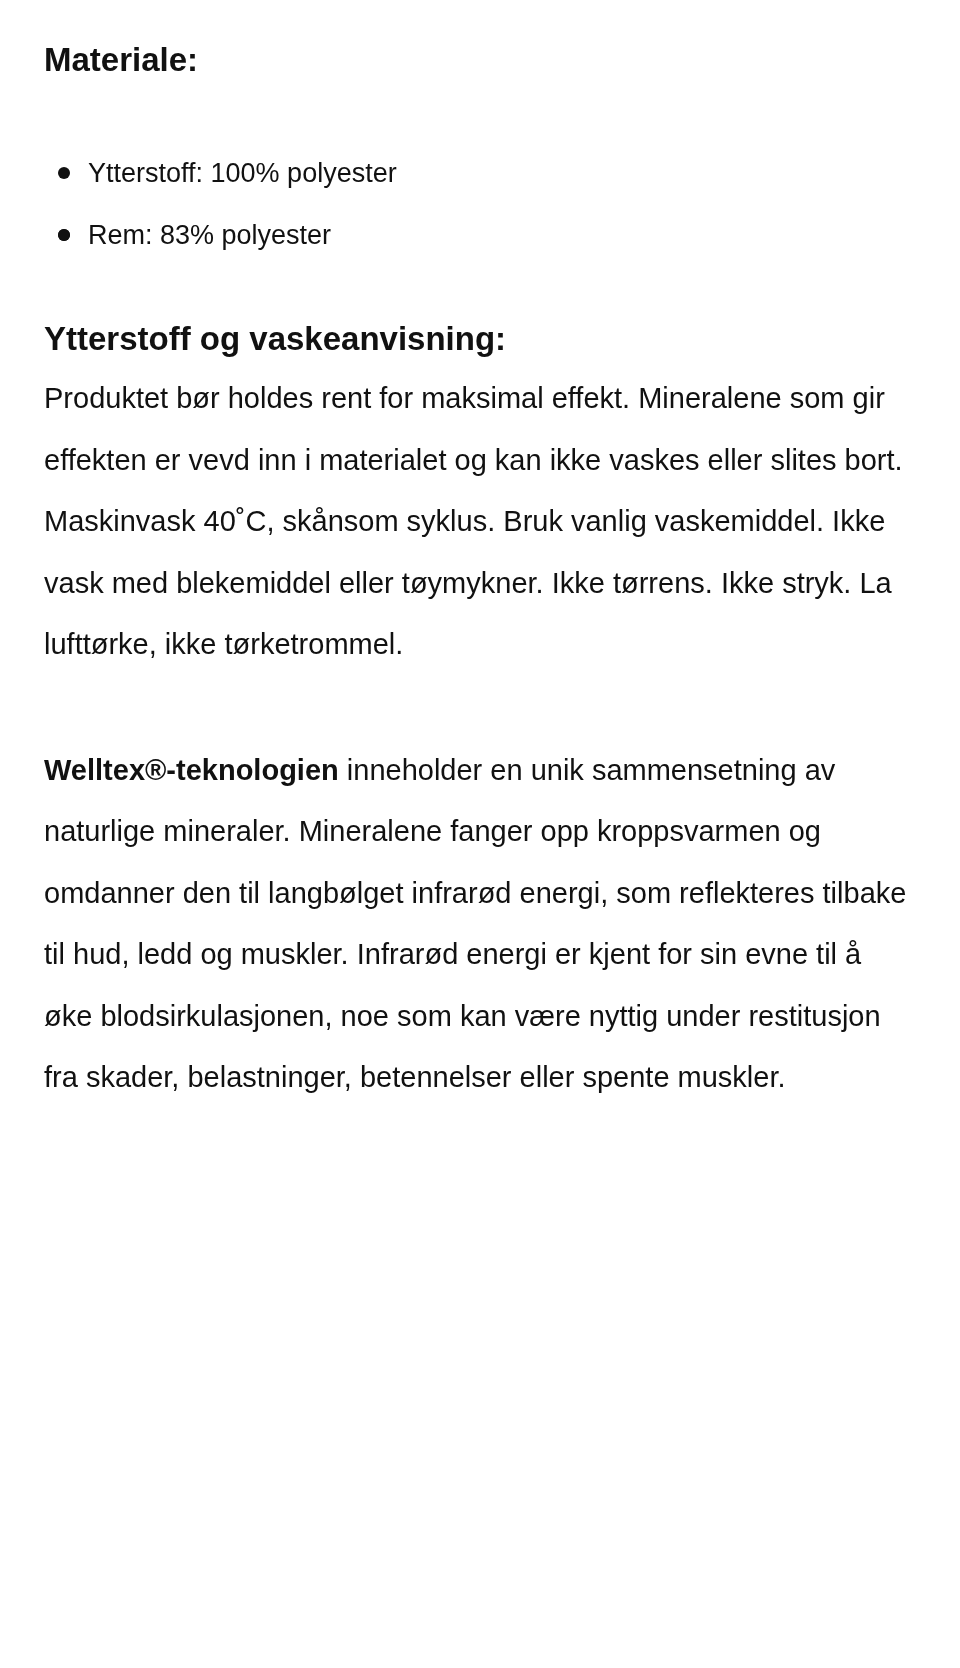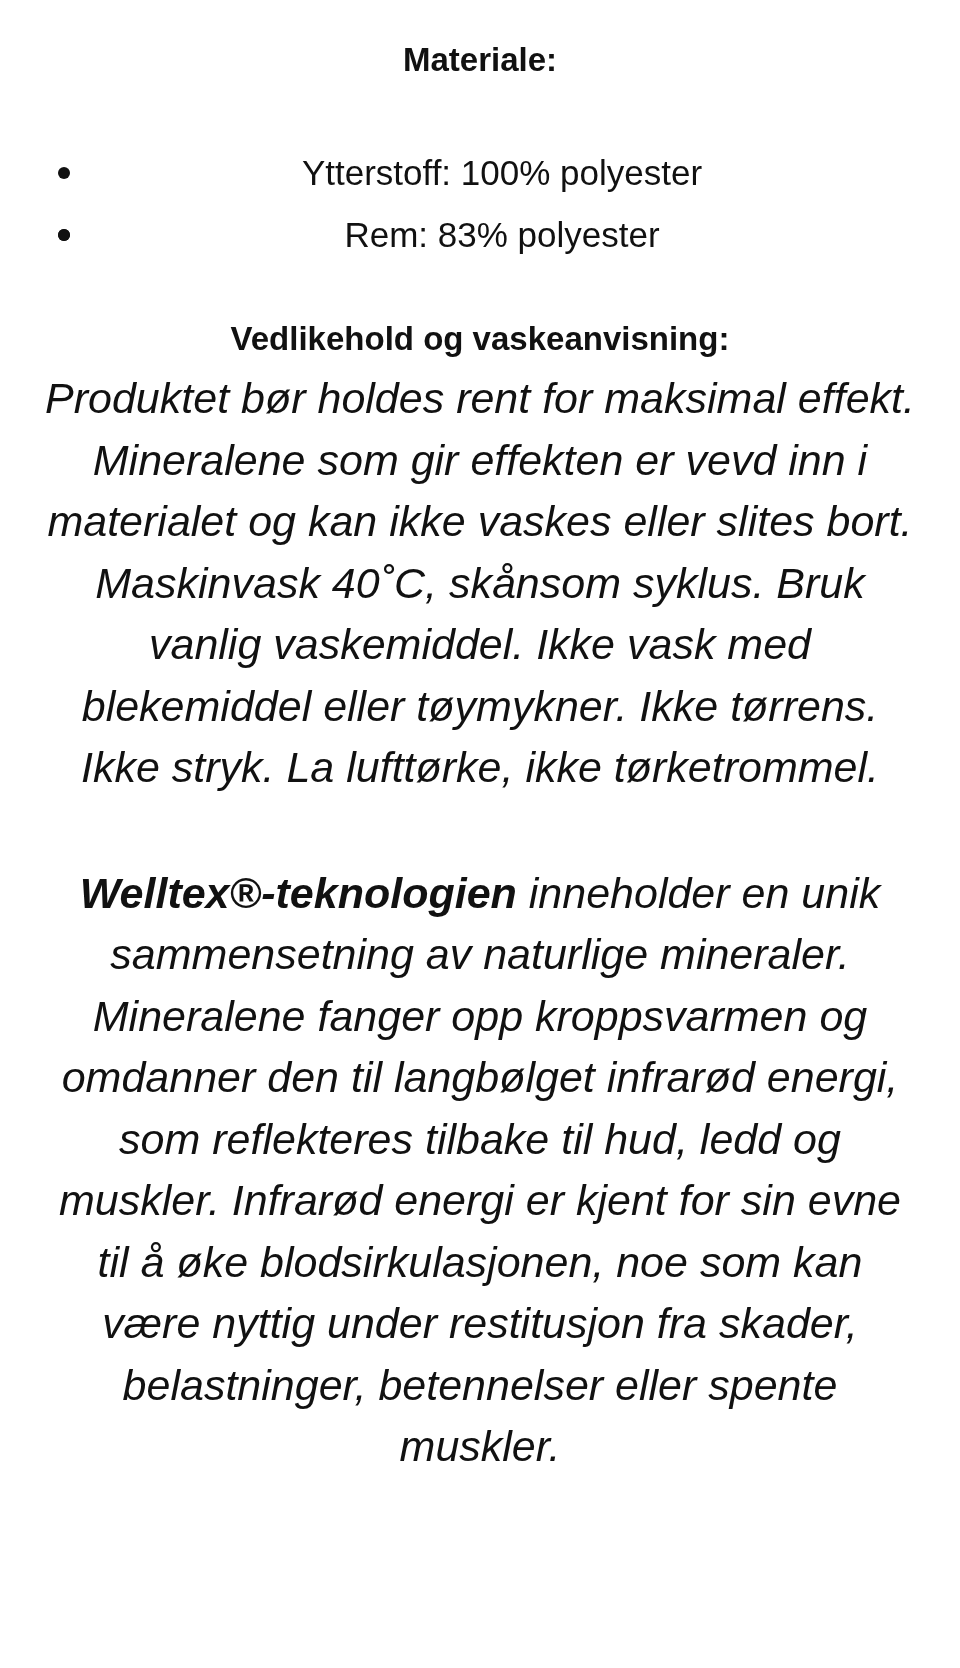--- a/index.html
+++ b/index.html
@@ -10,61 +10,59 @@
     body {
       width: 960px;
       height: 1668px;
       overflow: hidden;
       font-family: "Liberation Sans", "DejaVu Sans", sans-serif;
       color: #111111;
     }
     .page {
       padding: 36px 44px 0 44px;
       box-sizing: border-box;
-      text-align: center;
     }
     .heading {
       font-weight: bold;
       font-size: 33px;
       line-height: 40px;
       margin: 0;
     }
     .heading-materiale {
       margin-top: 4px;
     }
     ul.materials {
       list-style: none;
       margin: 62px 0 0 0;
       padding: 0;
     }
     ul.materials li {
       position: relative;
       padding-left: 44px;
-      font-size: 35px;
+      font-size: 27px;
       line-height: 62px;
       margin: 0;
     }
     ul.materials li .bullet {
       position: absolute;
       left: 14px;
       top: 25px;
       width: 12px;
       height: 12px;
       border-radius: 50%;
       background: #111111;
     }
     .care-heading {
       margin-top: 44px;
       line-height: 58px;
     }
     .para {
-      font-size: 43px;
+      font-size: 29px;
       line-height: 61.5px;
       margin: 0;
-      font-style: italic;
     }
     .welltex-para {
       margin-top: 64px;
     }
     .welltex-para b {
       font-weight: bold;
     }
   </style>
 </head>
 <body>
@@ -82,21 +80,21 @@
         <span class="bullet"></span>
       </li>
       <li>
         <span class="bullet"></span>
         <span>Rem: 83% polyester</span>
       </li>
     </ul>
   </section>
 
   <section>
-    <h2 class="heading care-heading">Vedlikehold og vaskeanvisning:</h2>
+    <h2 class="heading care-heading">Ytterstoff og vaskeanvisning:</h2>
     <p class="para">Produktet bør holdes rent for maksimal effekt. Mineralene som gir effekten er vevd inn i materialet og kan ikke vaskes eller slites bort. Maskinvask 40˚C, skånsom syklus. Bruk vanlig vaskemiddel. Ikke vask med blekemiddel eller tøymykner. Ikke tørrens. Ikke stryk. La lufttørke, ikke tørketrommel.</p>
   </section>
 
   <section>
     <p class="para welltex-para"><b>Welltex®-teknologien</b><span> inneholder en unik sammensetning av naturlige mineraler. Mineralene fanger opp kroppsvarmen og omdanner den til langbølget infrarød energi, som reflekteres tilbake til hud, ledd og muskler. Infrarød energi er kjent for sin evne til å øke blodsirkulasjonen, noe som kan være nyttig under restitusjon fra skader, belastninger, betennelser eller spente muskler.</span></p>
   </section>
 
 </div>
 
 </body></html>

